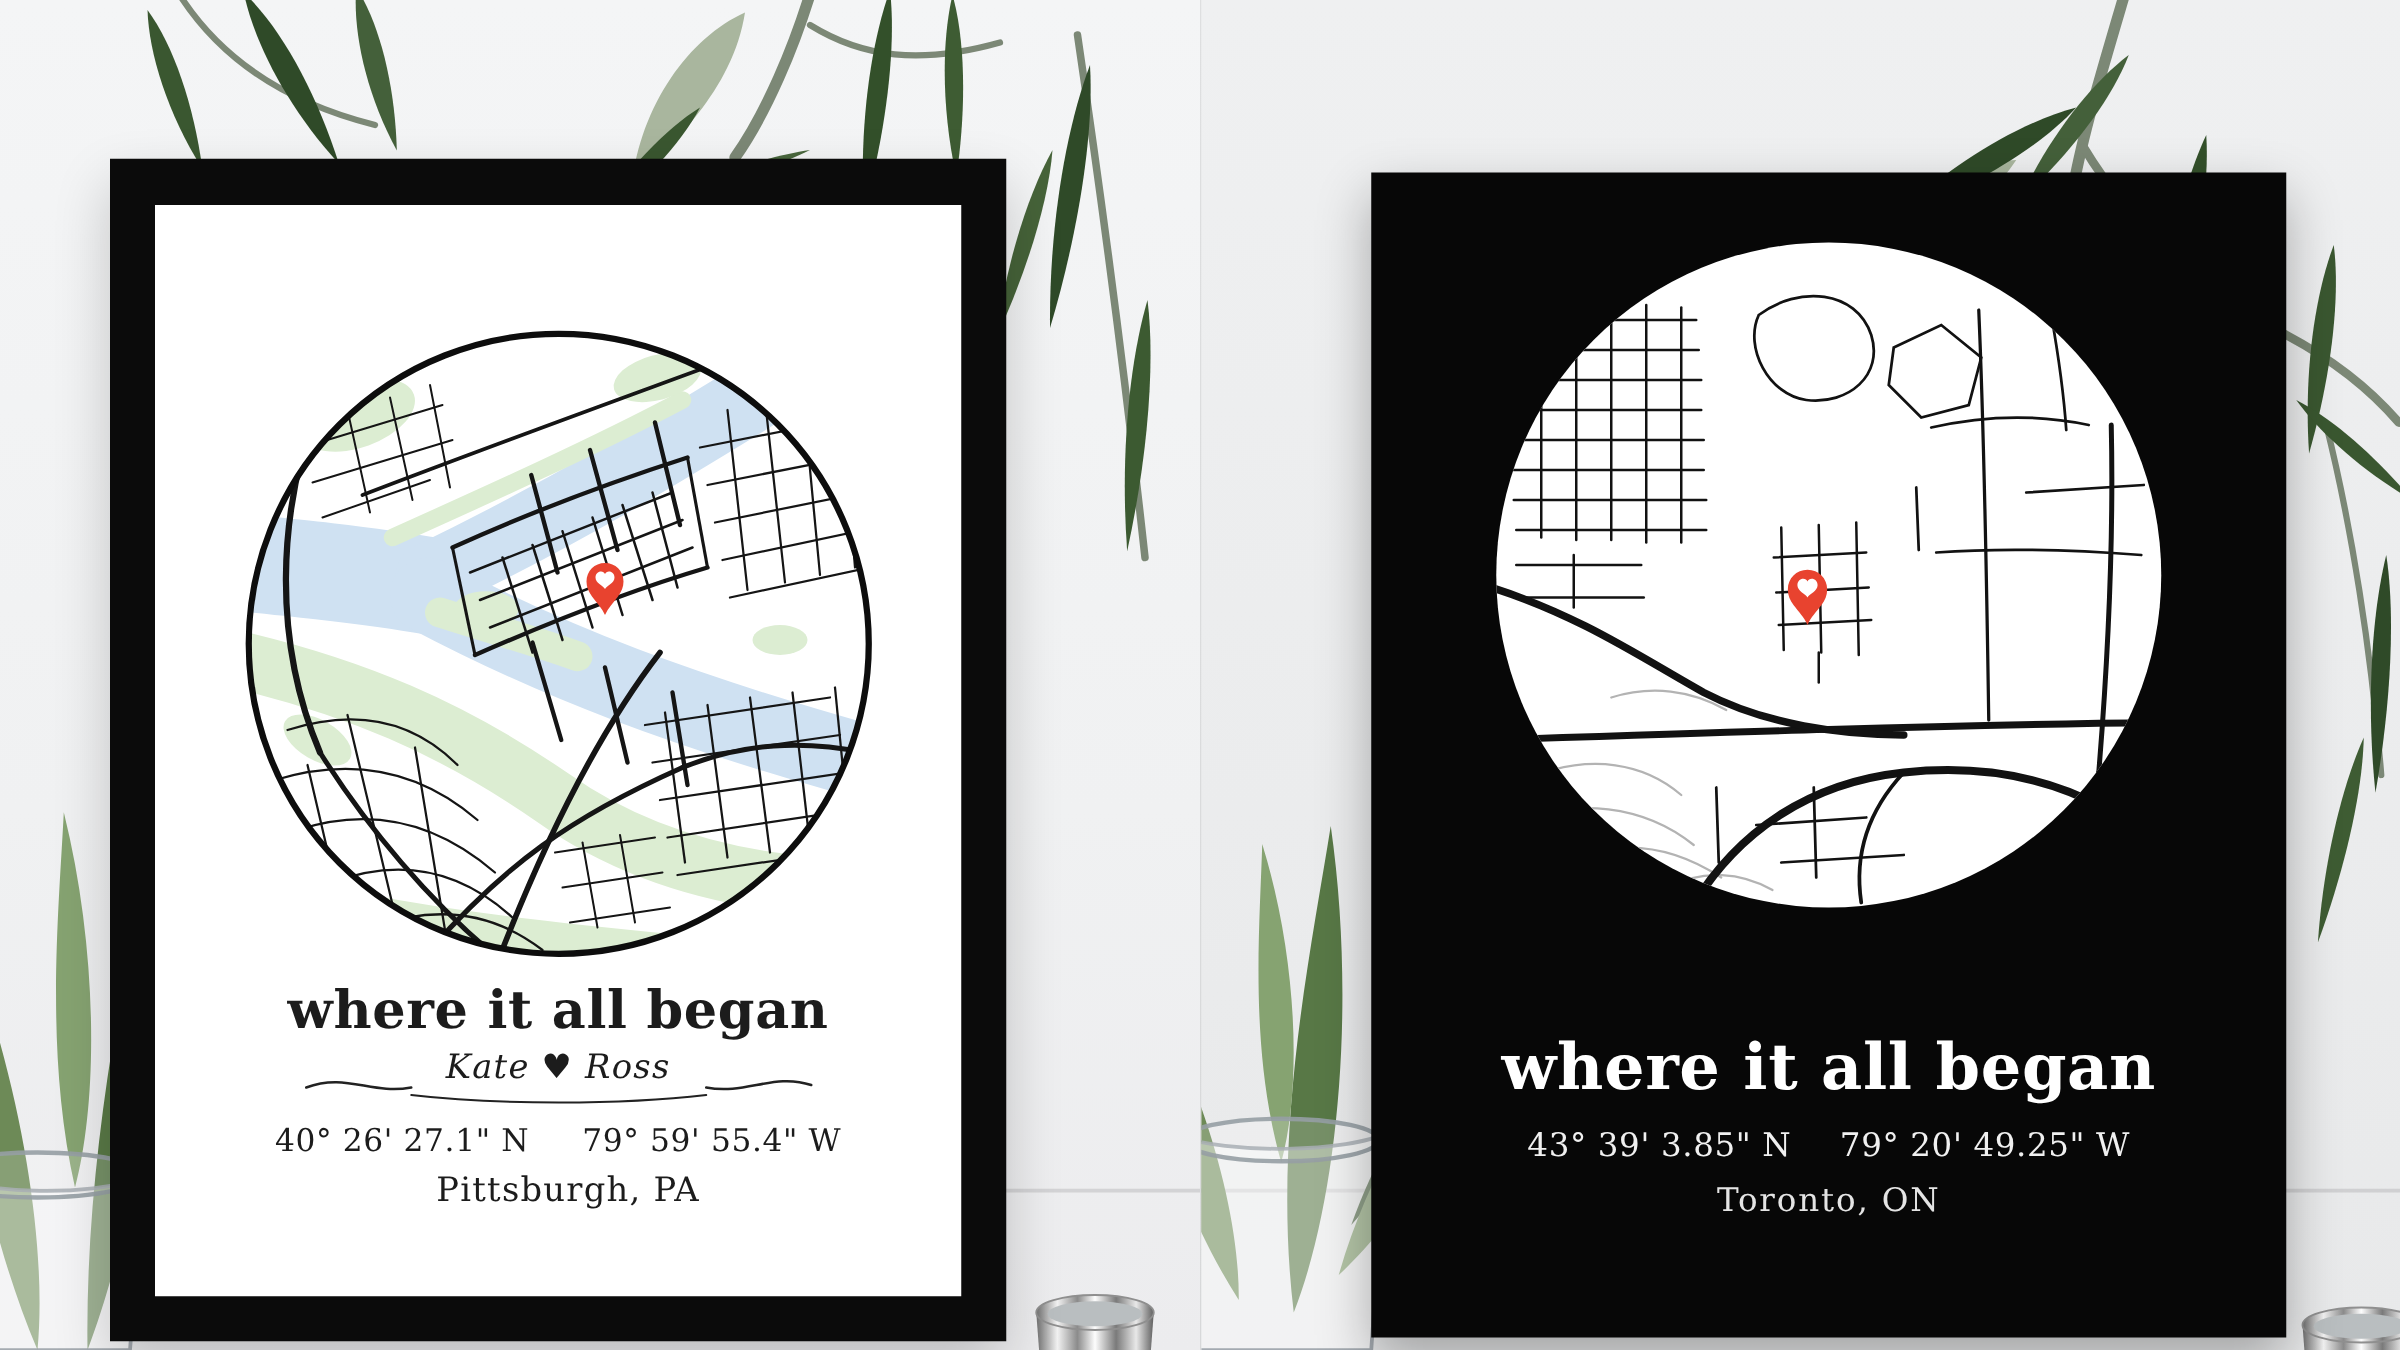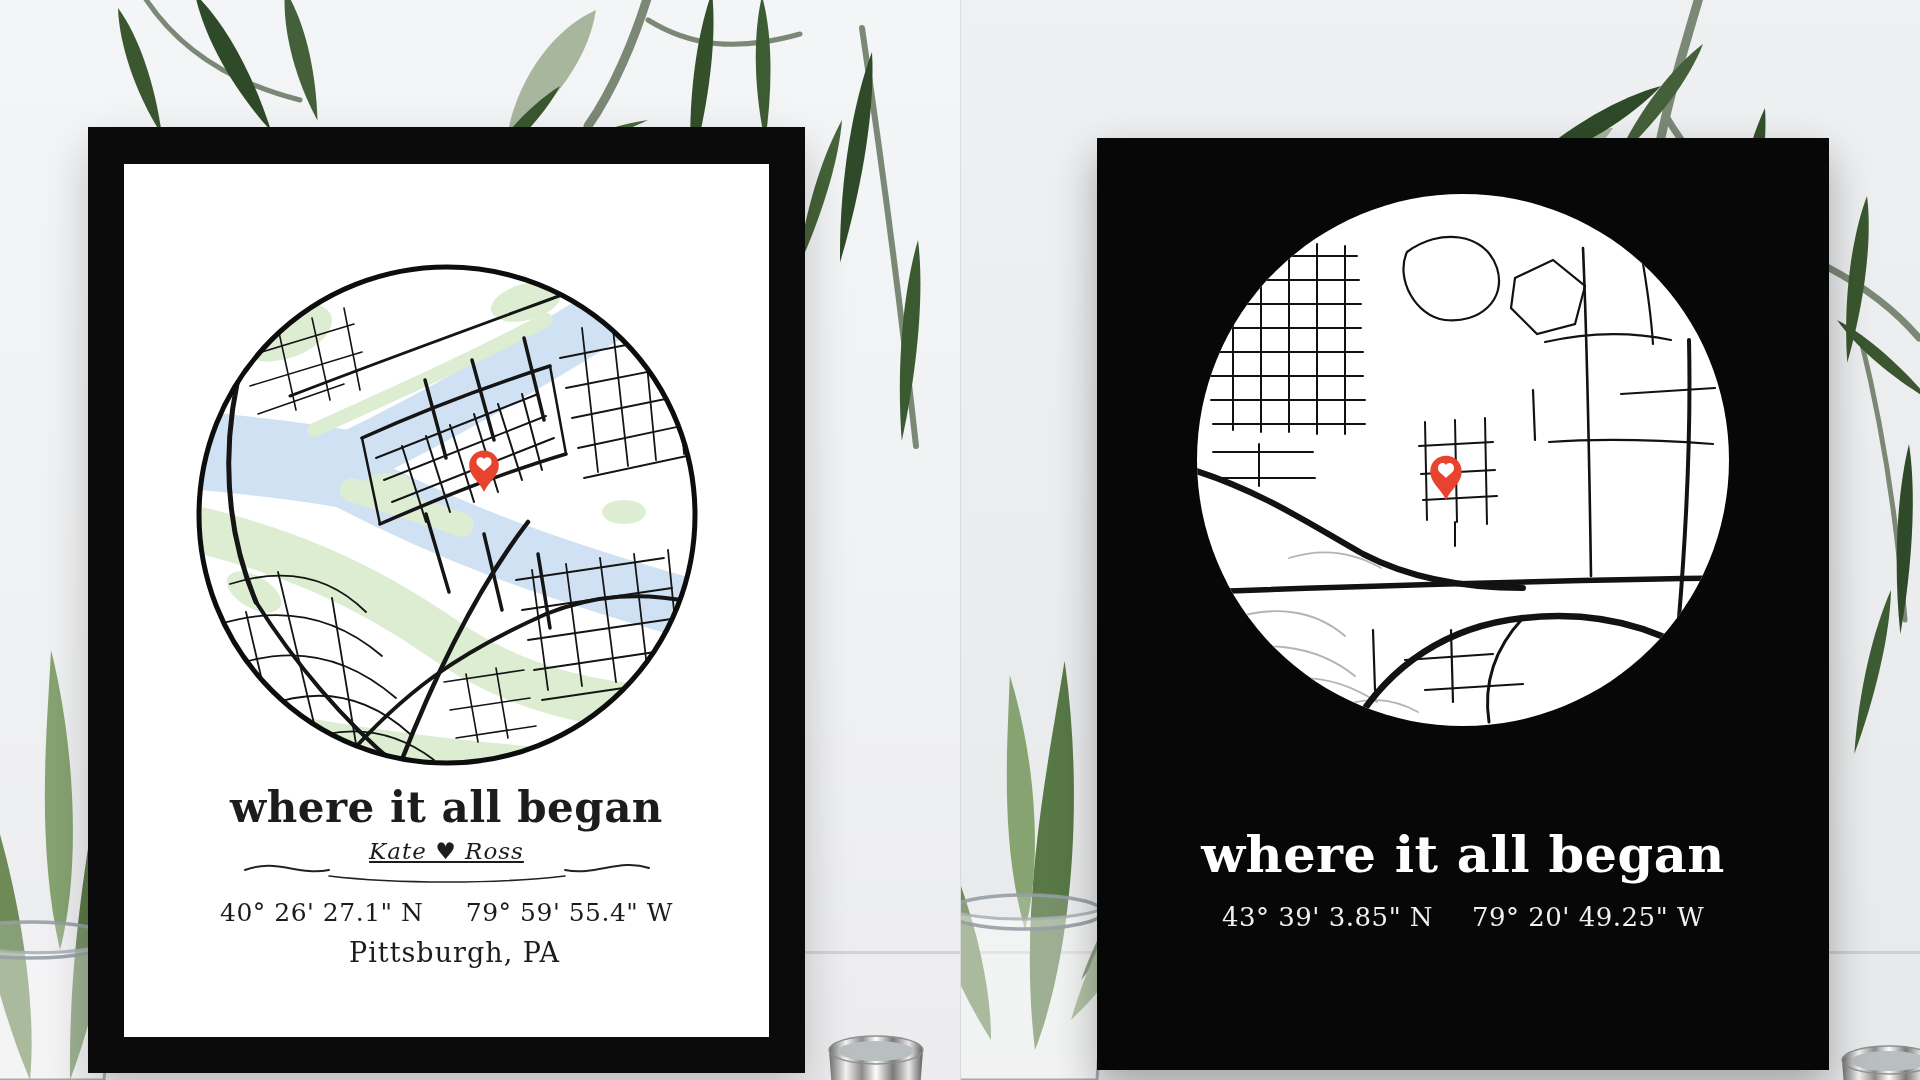--- a/index.html
+++ b/index.html
@@ -11,21 +11,21 @@
   .table-line{position:absolute;left:0;top:951px;width:960px;height:3px;background:rgba(120,120,125,0.22);}
 
   
   .frame{position:absolute;left:88px;top:127px;width:717px;height:946px;background:#0b0b0b;box-shadow:0 20px 44px rgba(0,0,0,0.20);}
   .frame-inner{position:absolute;left:36px;top:37px;right:36px;bottom:36px;background:#ffffff;}
   .map-wrap-left{position:absolute;top:98px;left:50%;transform:translateX(-50%);width:506px;height:506px;}
   .print-text-left{position:absolute;top:622px;left:0;width:100%;text-align:center;color:#1c1c1c;}
   .title-left{font-size:42px;font-weight:700;letter-spacing:0.5px;line-height:1.05;}
   .names-row{position:relative;margin-top:6px;height:52px;}
   .names-row svg{position:absolute;left:50%;top:0;transform:translateX(-50%);}
-  .names-text{position:relative;z-index:1;font-style:italic;font-size:23px;letter-spacing:1px;top:2px;text-decoration:underline;}
+  .names-text{position:relative;z-index:1;font-style:italic;font-size:27px;letter-spacing:1px;top:2px;}
   .coords-left{margin-top:10px;font-size:25px;letter-spacing:0.5px;}
   .coords-left .lon{margin-left:34px;}
   .city-left{margin-top:10px;font-size:27px;letter-spacing:1px;margin-left:16px;}
 
   
   .poster{position:absolute;left:136px;top:138px;width:732px;height:932px;background:#070707;box-shadow:0 18px 40px rgba(0,0,0,0.30);}
   .map-wrap-right{position:absolute;top:52px;left:50%;transform:translateX(-50%);width:540px;height:540px;}
   .print-text-right{position:absolute;top:690px;left:0;width:100%;text-align:center;color:#ffffff;}
   .title-right{font-size:51px;font-weight:700;letter-spacing:0.5px;line-height:1.05;}
   .coords-right{margin-top:20px;font-size:26px;color:#f0f0f0;letter-spacing:0.5px;}
@@ -317,18 +317,19 @@
           </g>
         </g>
       </svg>
 
       <div class="print-text-right">
         <div class="title-right">where it all began</div>
         <div class="coords-right">
           <span class="lat">43° 39' 3.85" N</span>
           <span class="lon">79° 20' 49.25" W</span>
         </div>
+        <div class="city-right">Toronto, ON</div>
       </div>
 
     </div>
   </div>
 
 </div>
 
 </body></html>

